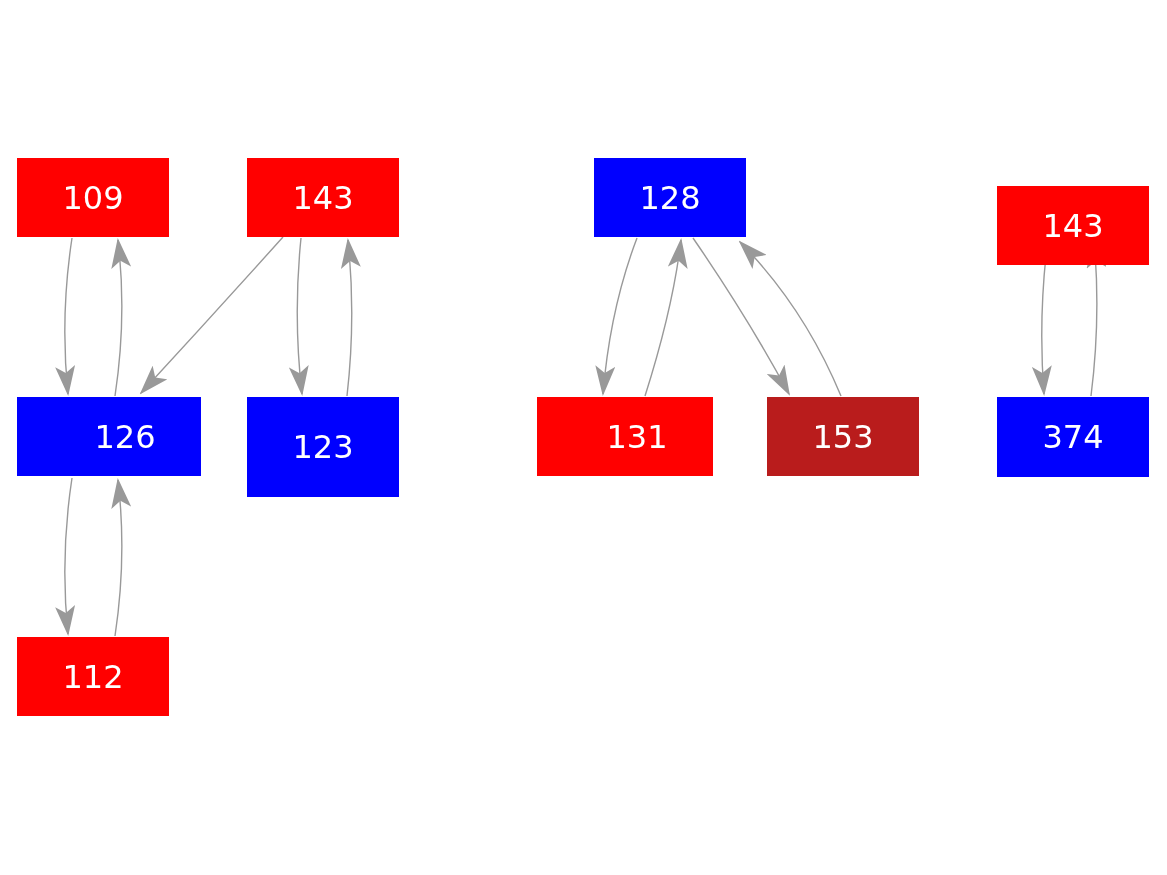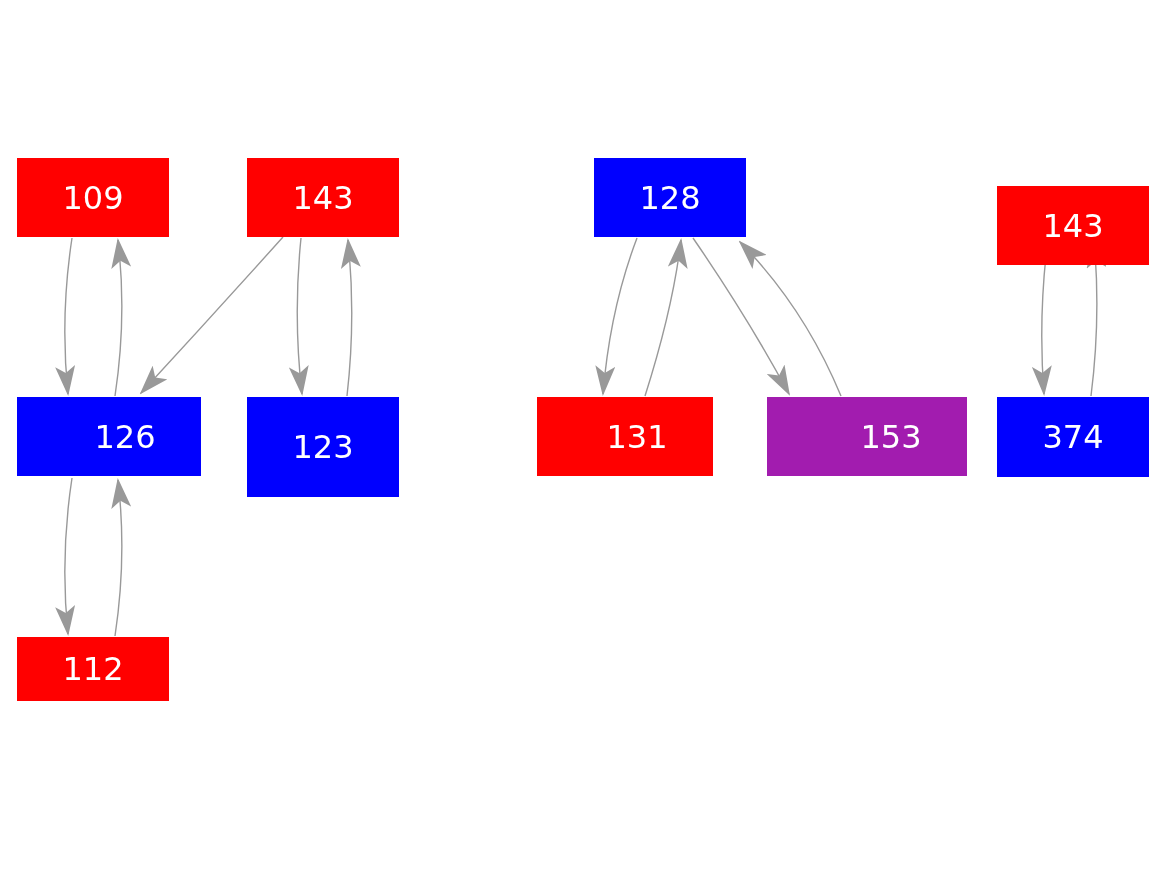--- a/index.html
+++ b/index.html
@@ -74,23 +74,23 @@
       </div>
       <div class="graph-node" style="left: 17px; top: 397px; width: 152px; height: 79px; background: rgb(0, 0, 255); color: rgb(255, 255, 255); padding-left: 32px;">
         <span>126</span>
       </div>
       <div class="graph-node" style="left: 247px; top: 397px; width: 152px; height: 100px; background: rgb(0, 0, 255); color: rgb(255, 255, 255);">
         <span>123</span>
       </div>
       <div class="graph-node" style="left: 537px; top: 397px; width: 152px; height: 79px; background: rgb(255, 0, 0); color: rgb(255, 255, 255); padding-left: 24px;">
         <span>131</span>
       </div>
-      <div class="graph-node" style="left: 767px; top: 397px; width: 152px; height: 79px; background: #a21caf; color: rgb(255, 255, 255); padding-left: 48px;">
+      <div class="graph-node" style="left: 767px; top: 397px; width: 152px; height: 79px; background: #b91c1c; color: rgb(255, 255, 255);">
         <span>153</span>
       </div>
       <div class="graph-node" style="left: 997px; top: 397px; width: 152px; height: 80px; background: rgb(0, 0, 255); color: rgb(255, 255, 255);">
         <span>374</span>
       </div>
-      <div class="graph-node" style="left: 17px; top: 637px; width: 152px; height: 64px; background: rgb(255, 0, 0); color: rgb(255, 255, 255);">
+      <div class="graph-node" style="left: 17px; top: 637px; width: 152px; height: 79px; background: rgb(255, 0, 0); color: rgb(255, 255, 255);">
         <span>112</span>
       </div>
     </div>
 </div>
 
 </body></html>

